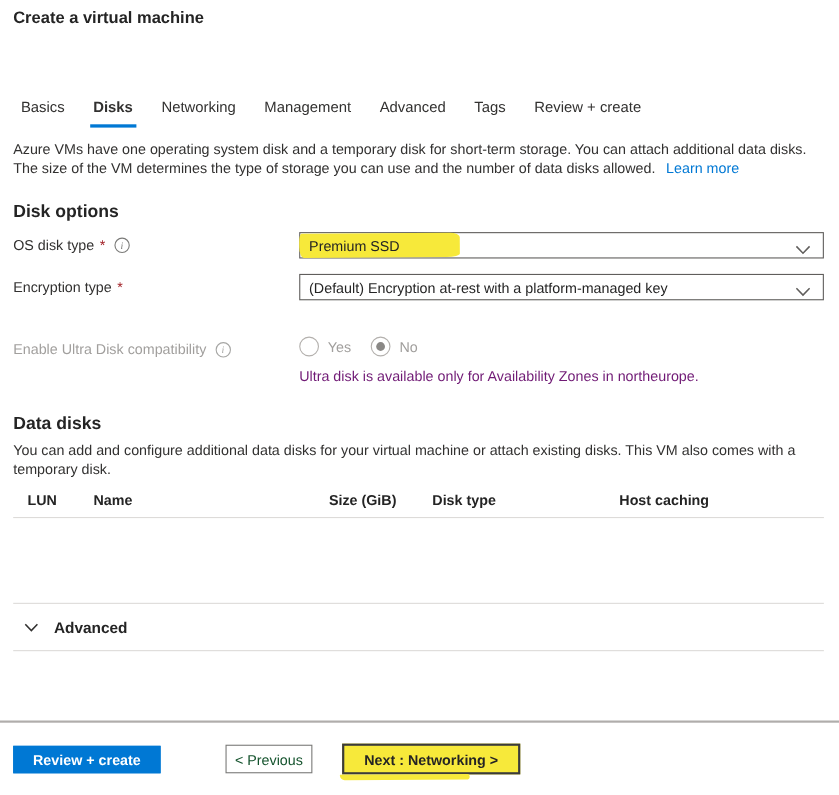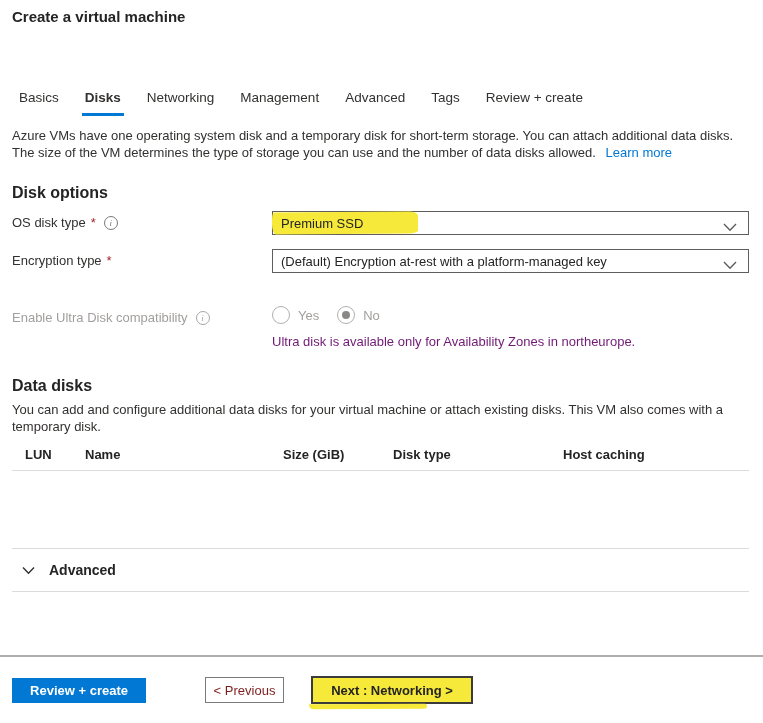--- a/index.html
+++ b/index.html
@@ -154,21 +154,21 @@
   .dd-desc {
     position: absolute;
     left: 12px; top: 401px;
     width: 735px;
     line-height: 17px;
   }
   .table-header { position: absolute; left: 12px; top: 447px; width: 737px; height: 22px; }
   .th { position: absolute; top: 0; font-weight: 700; color: #242424; white-space: nowrap; }
   .th-lun { left: 13px; }
   .th-name { left: 73px; }
-  .th-size { left: 271px; }
+  .th-size { left: 287px; }
   .th-disktype { left: 381px; }
   .th-hostcache { left: 551px; }
   .divider {
     position: absolute;
     left: 12px;
     width: 737px;
     height: 1px;
     background: #dddbd9;
   }
   .div-table { top: 470px; }
@@ -212,21 +212,21 @@
     width: 134px; height: 25px;
     background: #0078d4;
     color: #ffffff;
     font-weight: 700;
     border: 1px solid #0078d4;
   }
   .btn-previous {
     left: 205px; top: 677px;
     width: 79px; height: 26px;
     background: #ffffff;
-    color: #7f1d1d;
+    color: #14532d;
     border: 1px solid #7a7a78;
   }
   .btn-next {
     left: 311px; top: 676px;
     width: 162px; height: 28px;
     background: #f7e93a;
     color: #242424;
     font-weight: 600;
     border: 2px solid #3b3b3b;
   }

